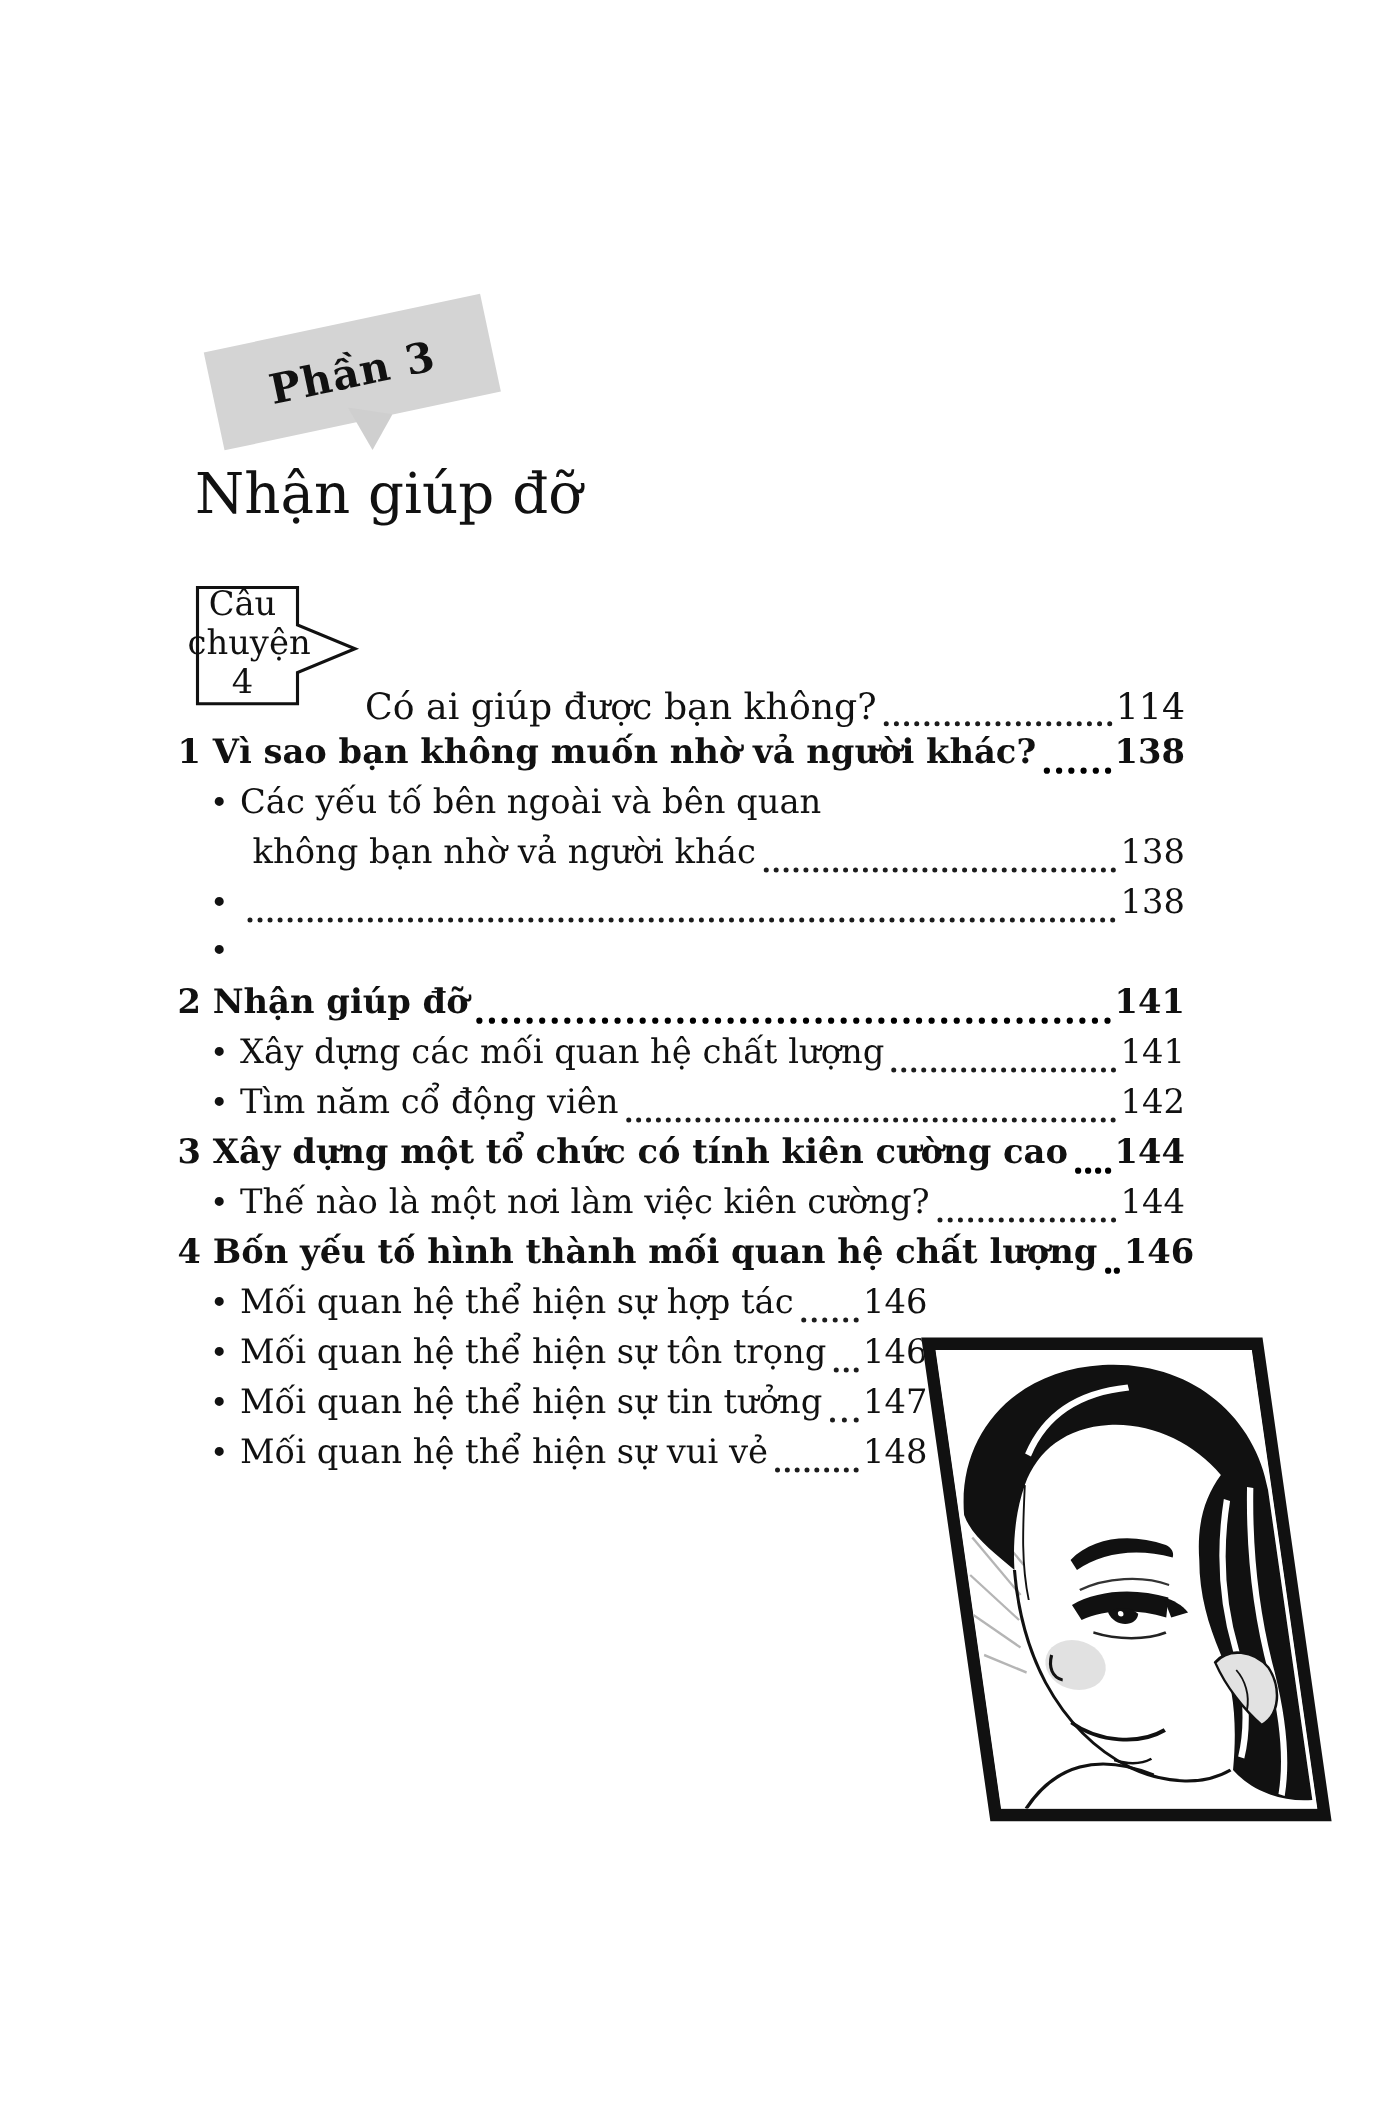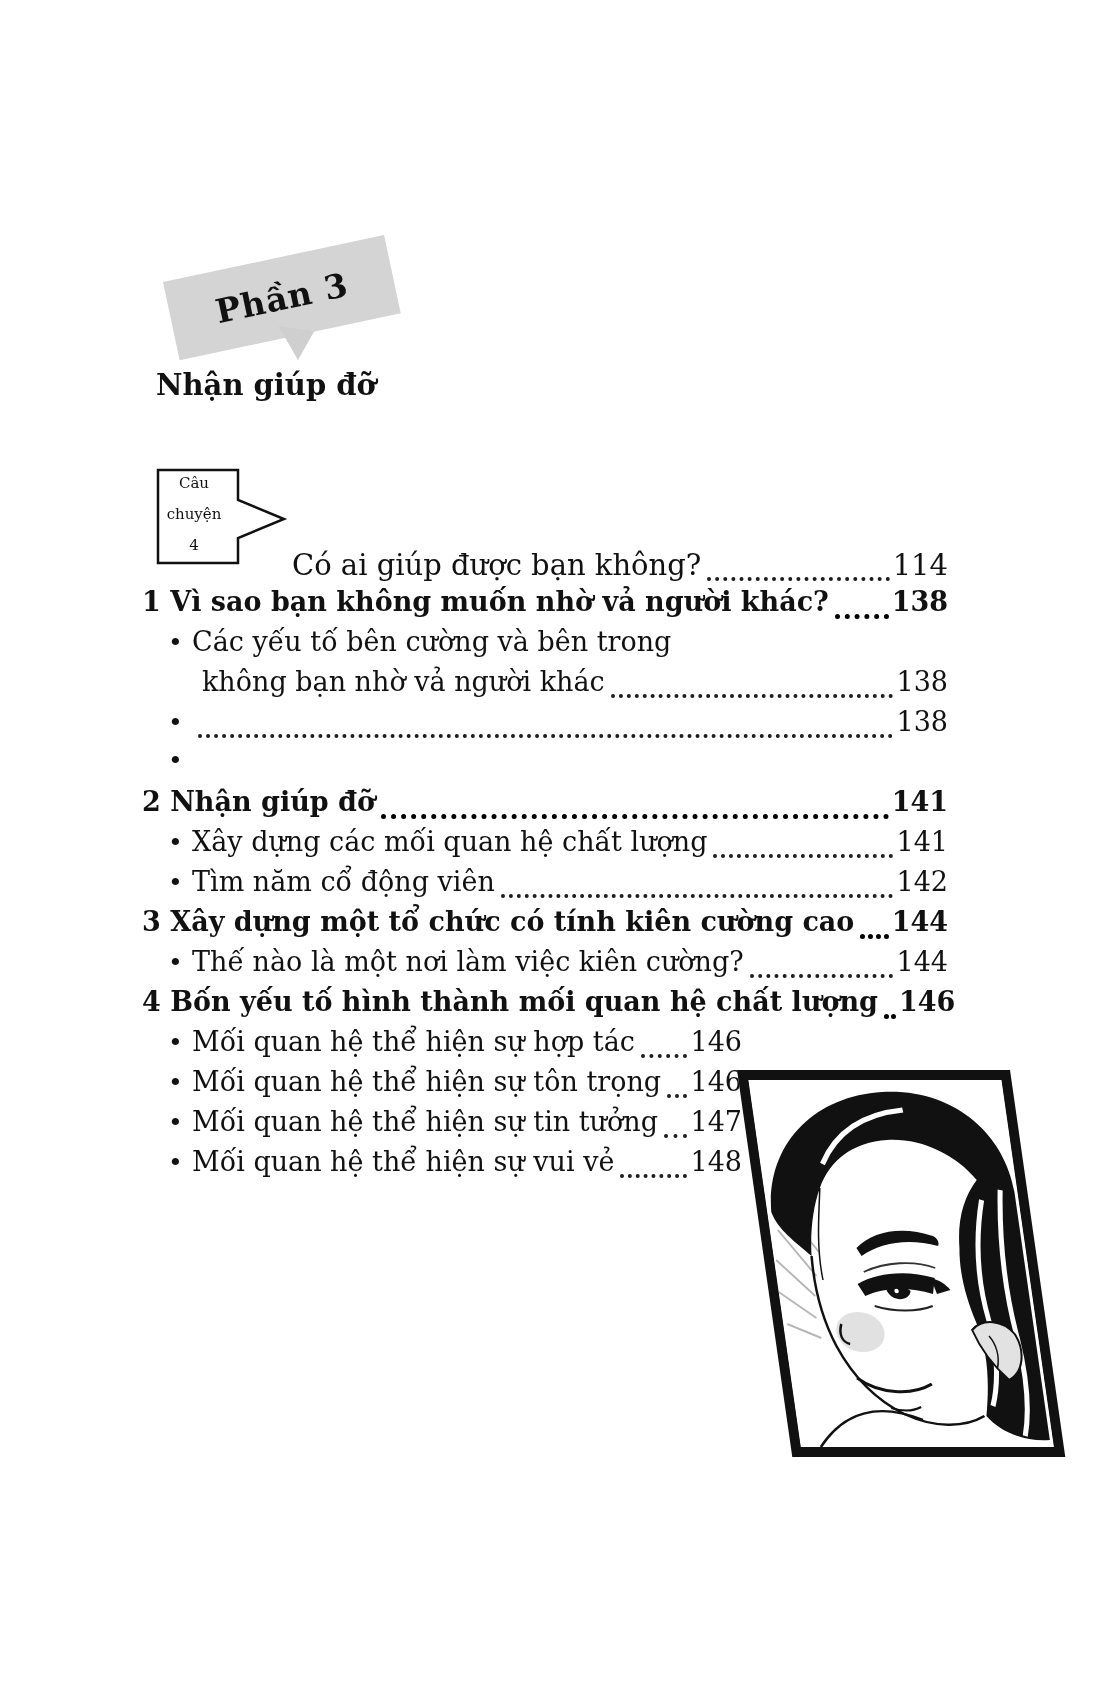--- a/index.html
+++ b/index.html
@@ -12,26 +12,26 @@
     position:absolute;left:163px;top:282px;width:226px;height:80px;
     background:#d4d4d4;transform:rotate(-12deg);transform-origin:0 0;
     display:flex;align-items:center;justify-content:center;
   }
   .banner-label{font-size:33px;font-weight:bold;color:#111;letter-spacing:1px;}
   .banner-tail{
     position:absolute;left:276px;top:326px;width:38px;height:34px;background:#cfcfcf;
     clip-path:polygon(6% 0%,100% 16%,58% 100%);
   }
   
-  .page-heading{position:absolute;left:156px;top:368px;font-size:29px;font-weight:bold;}
+  .page-heading{position:absolute;left:156px;top:368px;font-size:45px;font-weight:normal;}
   
   .badge-svg{position:absolute;left:150px;top:460px;}
   .badge-text{
     position:absolute;left:150px;top:468px;width:88px;text-align:center;
-    font-size:15px;line-height:31px;
+    font-size:27px;line-height:31px;
   }
   
   .story-row{
     position:absolute;left:292px;top:504px;width:656px;
     display:flex;align-items:baseline;font-size:29px;height:42px;margin-top:44px;
   }
   
   .toc{position:absolute;left:142px;top:586px;width:806px;}
   .row{display:flex;align-items:baseline;height:40px;font-size:27px;}
   .sec{font-weight:bold;}
@@ -84,21 +84,21 @@
   <div class="toc">
 
     <div class="row sec">
       <span class="txt">1 Vì sao bạn không muốn nhờ vả người khác?</span>
       <span class="dots"></span>
       <span class="pg">138</span>
     </div>
 
     <div class="row bul">
       <span class="marker">•</span>
-      <span class="txt">Các yếu tố bên cường và bên trong</span>
+      <span class="txt">Các yếu tố bên ngoài và bên quan</span>
     </div>
 
     <div class="row cont">
       <span class="txt">không bạn nhờ vả người khác</span>
       <span class="dots"></span>
       <span class="pg">138</span>
     </div>
 
     <div class="row bul">
       <span class="marker">•</span>

